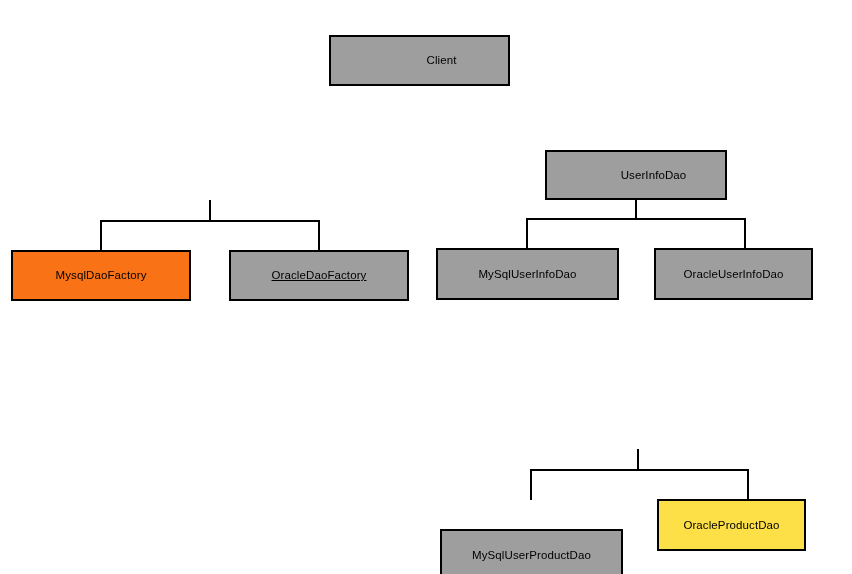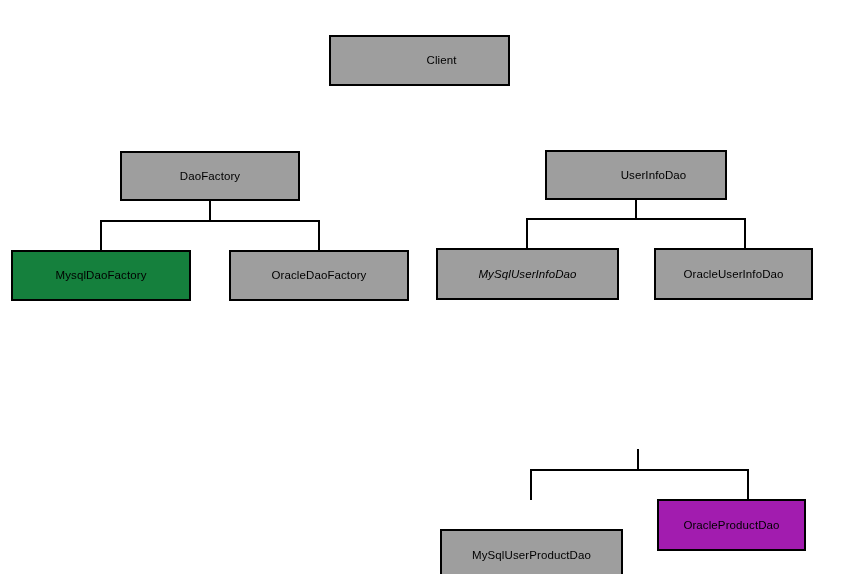--- a/index.html
+++ b/index.html
@@ -61,46 +61,43 @@
   <svg class="connector-layer" viewBox="0 0 852 574" width="852" height="574" xmlns="http://www.w3.org/2000/svg">
     <path class="connector-line" d="M 210 201 L 210 221 L 101 221 L 101 250 M 210 221 L 319 221 L 319 250" stroke="#000000"></path>
     <path class="connector-line" d="M 636 200 L 636 219 L 527 219 L 527 248 M 636 219 L 745 219 L 745 248" stroke="#000000"></path>
     <path class="connector-line" d="M 638 450 L 638 470 L 531 470 L 531 499 M 638 470 L 748 470 L 748 499" stroke="#000000"></path>
   </svg>
 
   <div class="node-box" style="left: 329px; top: 35px; width: 181px; height: 51px; background: rgb(158, 158, 158); border-color: rgb(0, 0, 0); color: rgb(0, 0, 0); padding-left: 44px;">
     <span class="node-label">Client</span>
   </div>
 
-  <div class="node-box" style="left: 120px; top: 151px; width: 180px; height: 50px; background: rgb(158, 158, 158); border-color: rgb(0, 0, 0); color: rgb(0, 0, 0);">
-    <span class="node-label">DaoFactory</span>
-  </div>
 
-  <div class="node-box" style="left: 11px; top: 250px; width: 180px; height: 51px; background: #15803d; border-color: rgb(0, 0, 0); color: rgb(0, 0, 0);">
+  <div class="node-box" style="left: 11px; top: 250px; width: 180px; height: 51px; background: #f97316; border-color: rgb(0, 0, 0); color: rgb(0, 0, 0);">
     <span class="node-label">MysqlDaoFactory</span>
   </div>
 
-  <div class="node-box" style="left: 229px; top: 250px; width: 180px; height: 51px; background: rgb(158, 158, 158); border-color: rgb(0, 0, 0); color: rgb(0, 0, 0);">
+  <div class="node-box" style="left: 229px; top: 250px; width: 180px; height: 51px; background: rgb(158, 158, 158); border-color: rgb(0, 0, 0); color: rgb(0, 0, 0); text-decoration: underline;">
     <span class="node-label">OracleDaoFactory</span>
   </div>
 
   <div class="node-box" style="left: 545px; top: 150px; width: 182px; height: 50px; background: rgb(158, 158, 158); border-color: rgb(0, 0, 0); color: rgb(0, 0, 0); padding-left: 35px;">
     <span class="node-label">UserInfoDao</span>
   </div>
 
-  <div class="node-box" style="left: 436px; top: 248px; width: 183px; height: 52px; background: rgb(158, 158, 158); border-color: rgb(0, 0, 0); color: rgb(0, 0, 0); font-style: italic;">
+  <div class="node-box" style="left: 436px; top: 248px; width: 183px; height: 52px; background: rgb(158, 158, 158); border-color: rgb(0, 0, 0); color: rgb(0, 0, 0);">
     <span class="node-label">MySqlUserInfoDao</span>
   </div>
 
   <div class="node-box" style="left: 654px; top: 248px; width: 159px; height: 52px; background: rgb(158, 158, 158); border-color: rgb(0, 0, 0); color: rgb(0, 0, 0);">
     <span class="node-label">OracleUserInfoDao</span>
   </div>
 
 
   <div class="node-box" style="left: 440px; top: 529px; width: 183px; height: 52px; background: rgb(158, 158, 158); border-color: rgb(0, 0, 0); color: rgb(0, 0, 0);">
     <span class="node-label">MySqlUserProductDao</span>
   </div>
 
-  <div class="node-box" style="left: 657px; top: 499px; width: 149px; height: 52px; background: #a21caf; border-color: rgb(0, 0, 0); color: rgb(0, 0, 0);">
+  <div class="node-box" style="left: 657px; top: 499px; width: 149px; height: 52px; background: #fde047; border-color: rgb(0, 0, 0); color: rgb(0, 0, 0);">
     <span class="node-label">OracleProductDao</span>
   </div>
 
 </div>
 
 </body></html>

